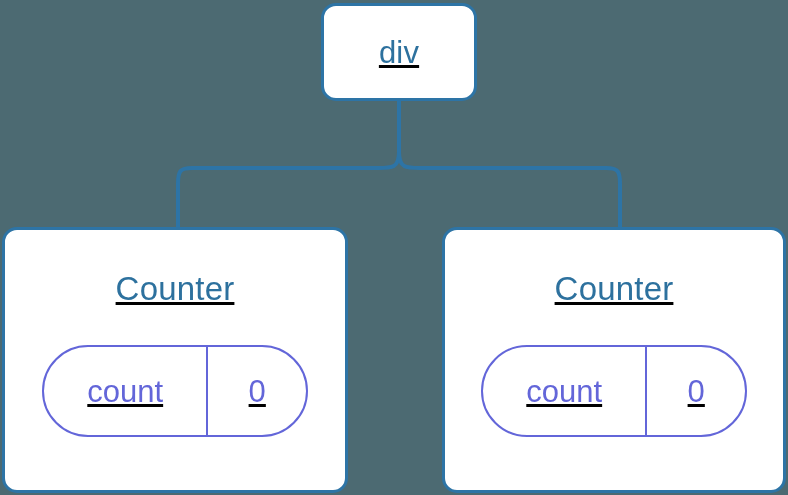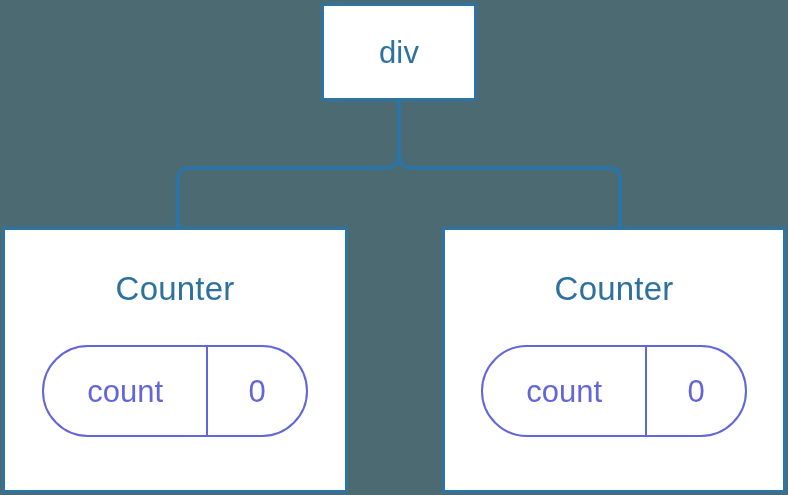--- a/index.html
+++ b/index.html
@@ -29,21 +29,22 @@
     height: 495px;
     pointer-events: none;
   }
 
   
   .node {
     position: absolute;
     box-sizing: border-box;
     background: #ffffff;
     border: 3px solid #2d74a6;
-    border-radius: 2px;
+    border-radius: 15px;
+    text-decoration: underline;
   }
 
   
   #node-div {
     left: 321px;
     top: 3px;
     width: 156px;
     height: 98px;
     display: flex;
     align-items: center;

